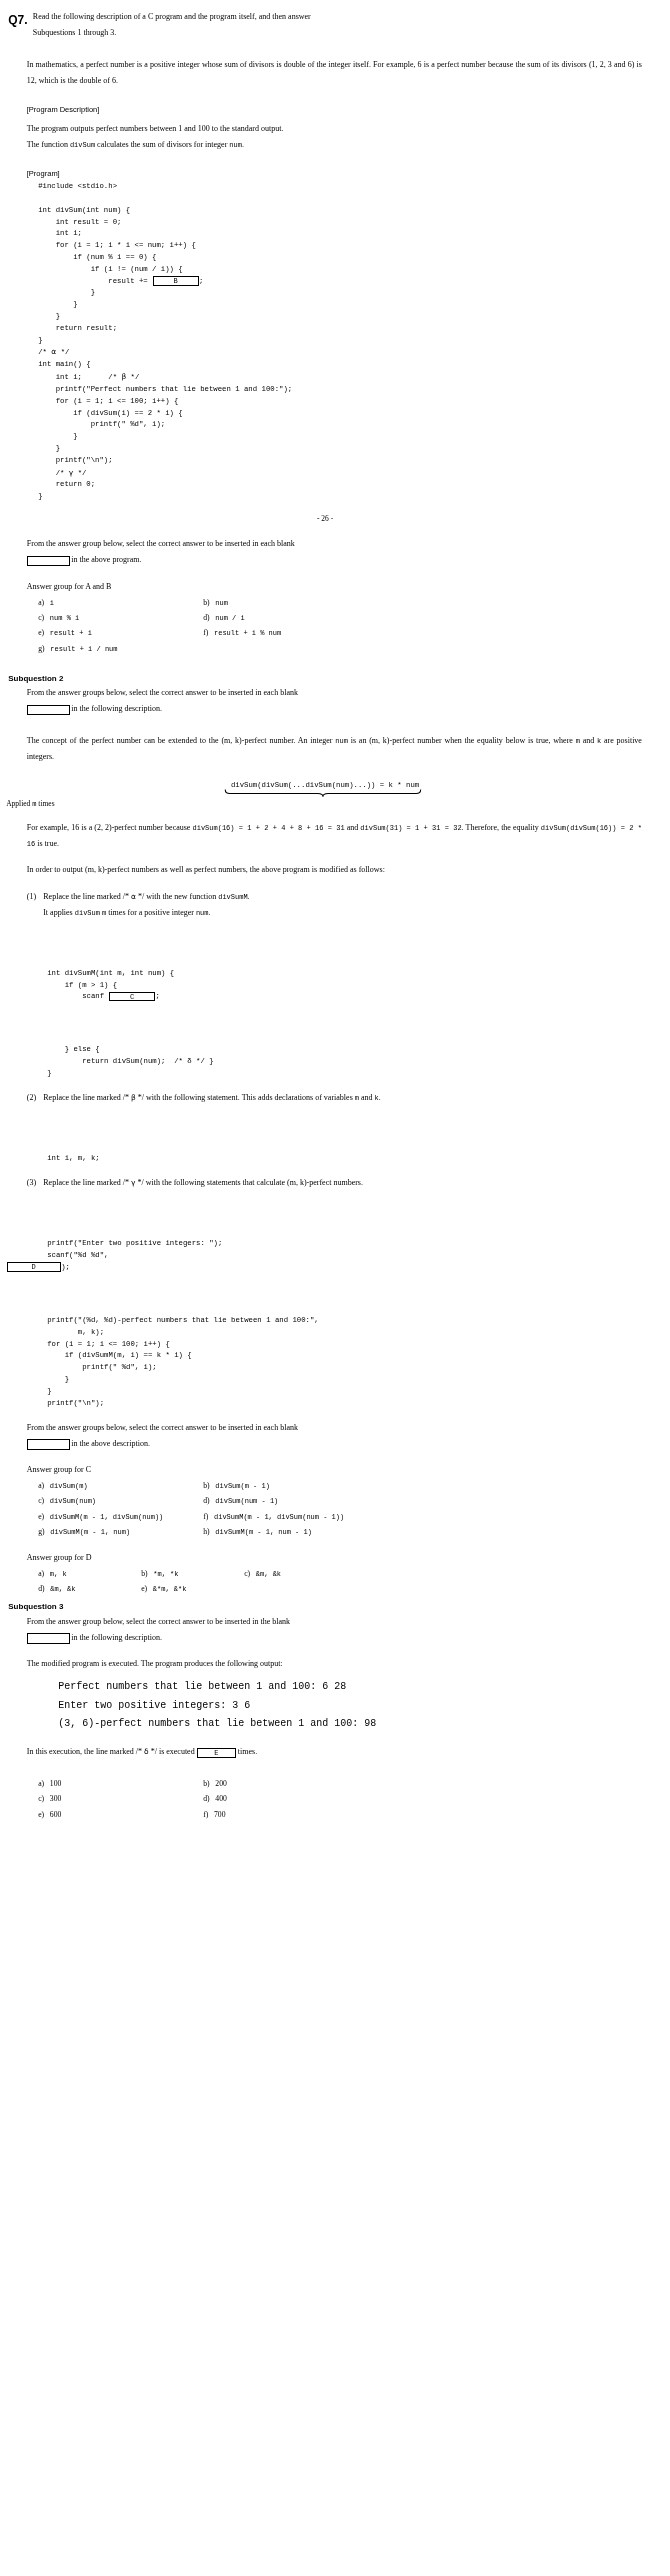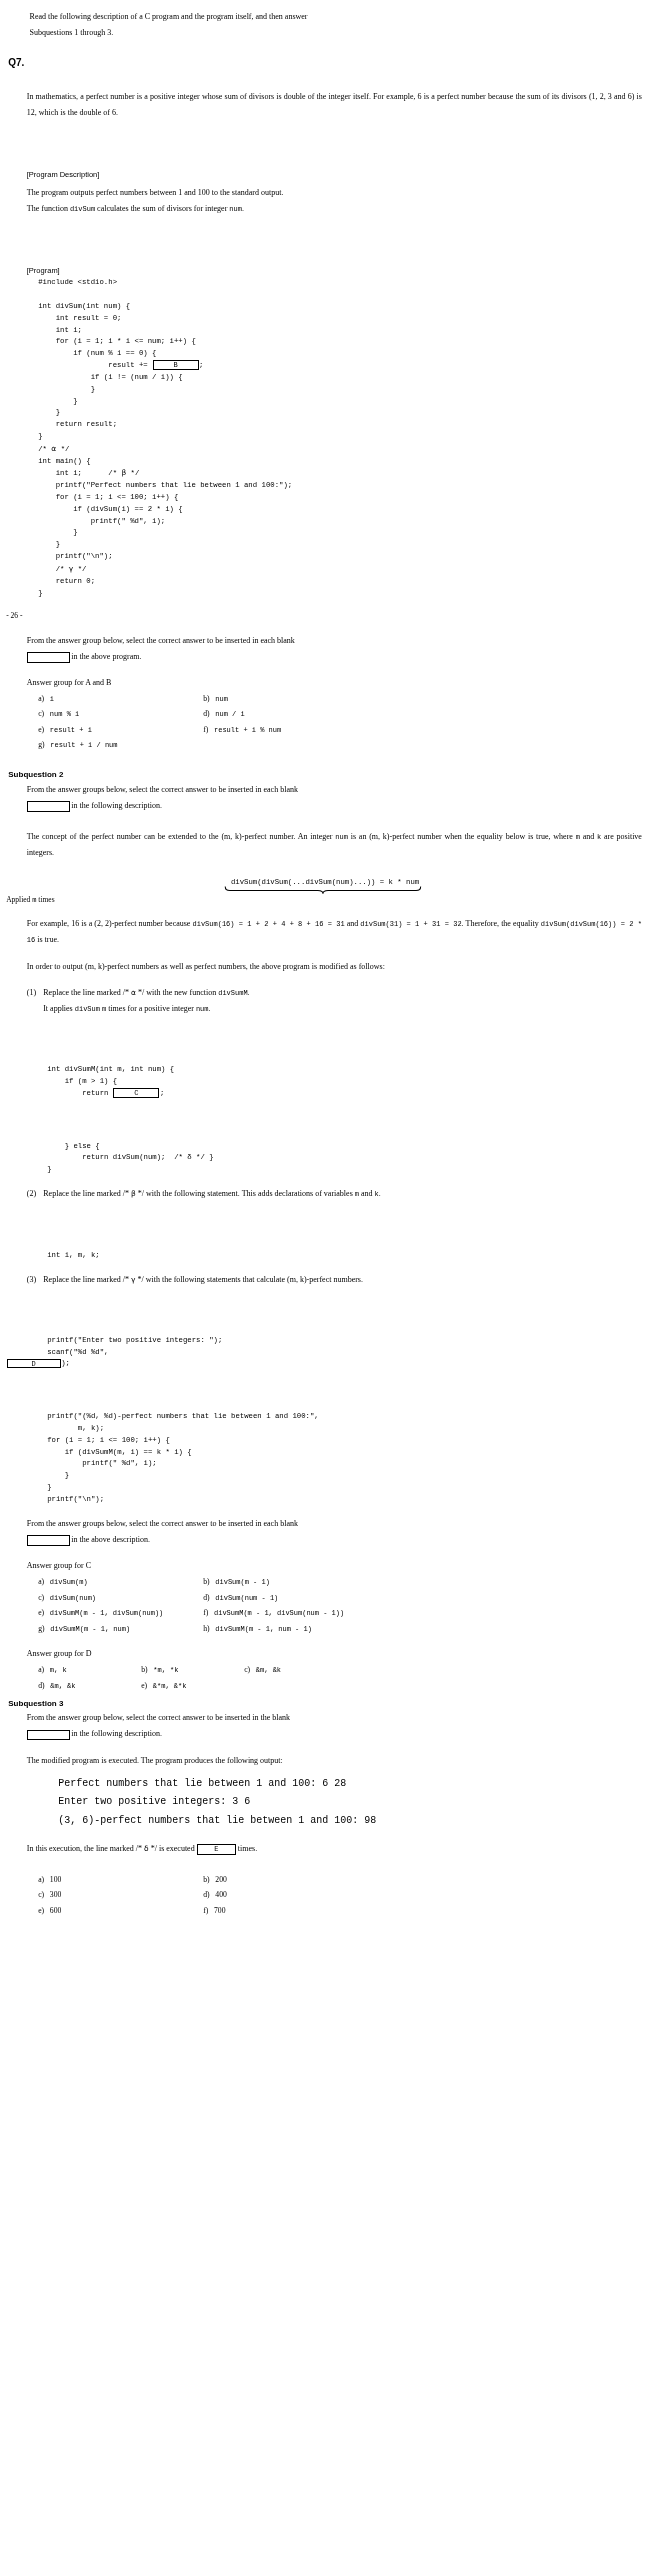--- a/index.html
+++ b/index.html
@@ -25,25 +25,24 @@
   .q-head {
     display: flex;
     align-items: flex-start;
     font-size: 8px;
     line-height: 1.95;
     margin: 0 0 1px 0;
   }
   .q-label {
     font-family: "Liberation Sans", "DejaVu Sans", sans-serif;
     font-weight: bold;
-    font-size: 10px;
+    font-size: 12px;
     flex: 0 0 auto;
     padding-right: 5.2px;
     padding-left: 2.1px;
-    margin-top: 44px;
   }
   .q-body {
     flex: 1 1 auto;
     text-align: justify;
     padding-right: 2.1px;
   }
 
   p.para {
     font-size: 8px;
     line-height: 2.0;
@@ -54,21 +53,20 @@
   .spacer-lg { height: 15.5px; }
   .spacer-md { height: 10.3px; }
   .spacer-sm { height: 6.2px; }
   .spacer-xs { height: 3.6px; }
 
   .block-label {
     font-family: "Liberation Sans", "DejaVu Sans", sans-serif;
     font-size: 7.5px;
     padding-left: 20.6px;
     line-height: 1.7;
-    margin-top: 32px;
   }
 
   .sec-head {
     font-family: "Liberation Sans", "DejaVu Sans", sans-serif;
     font-weight: bold;
     font-size: 8px;
     padding-left: 2.1px;
     line-height: 1.7;
   }
 
@@ -171,21 +169,21 @@
   }
   .col2 > .opt:nth-child(1) { width: 165px; }
   .col2 > .opt:nth-child(2) { width: 206px; }
   .col3 > .opt:nth-child(1) { width: 103px; }
   .col3 > .opt:nth-child(2) { width: 103px; }
   .col3 > .opt:nth-child(3) { width: 103px; }
   .colCD > .opt:nth-child(1) { width: 165px; }
 
   
   .page-no {
-    text-align: left;
+    text-align: center;
     font-size: 7.5px;
     padding: 0;
     line-height: 1.7;
   }
 
   
   .formula-wrap {
     text-align: center;
     padding: 0;
   }
@@ -282,23 +280,23 @@
   <div class="block-label">[Program]</div>
   <pre class="code">#include &lt;stdio.h&gt;
 
 int divSum(int num) {
     int result = 0;
     int i;
     for (i = 1; i * i &lt;= num; i++) {
         if (num % i == 0) {</pre>
 
 
+  <div class="code-line">            if (i != (num / i)) {</div>
+
   <div class="code-line"><span>                result += </span><span class="blank blank-code">B</span><span>;</span></div>
-
-  <div class="code-line">            if (i != (num / i)) {</div>
 
   <pre class="code">            }
         }
     }
     return result;
 }
 </pre>
 
   <div class="code-line"><span>/* </span><span class="grk">α</span><span> */</span></div>
 
@@ -406,21 +404,21 @@
   <div class="step">
     <span class="num">(1)</span>
     <span class="stxt"><span>Replace the line marked /* </span><span class="grk">α</span><span> */ with the new function </span><span class="m-in">divSumM</span><span>.</span></span>
   </div>
   <div class="sub-note"><span>It applies </span><span class="m-in">divSum</span><span> </span><span class="m-in">m</span><span> times for a positive integer </span><span class="m-in">num</span><span>.</span></div>
 
   <div class="spacer-sm"></div>
 
   <pre class="code ind2">int divSumM(int m, int num) {
     if (m &gt; 1) {</pre>
-  <div class="code-line deep"><span>        return </span><span class="blank blank-code">C</span><span>;</span></div>
+  <div class="code-line deep"><span>        scanf </span><span class="blank blank-code">C</span><span>;</span></div>
   <pre class="code ind2">    } else {
         return divSum(num);  /* δ */ }
 }</pre>
 
   <div class="spacer-md"></div>
 
   
   <div class="step">
     <span class="num">(2)</span>
     <span class="stxt"><span>Replace  the  line  marked  /* </span><span class="grk">β</span><span> */  with  the  following  statement.   This  adds declarations of variables </span><span class="m-in">m</span><span> and </span><span class="m-in">k</span><span>.</span></span>

